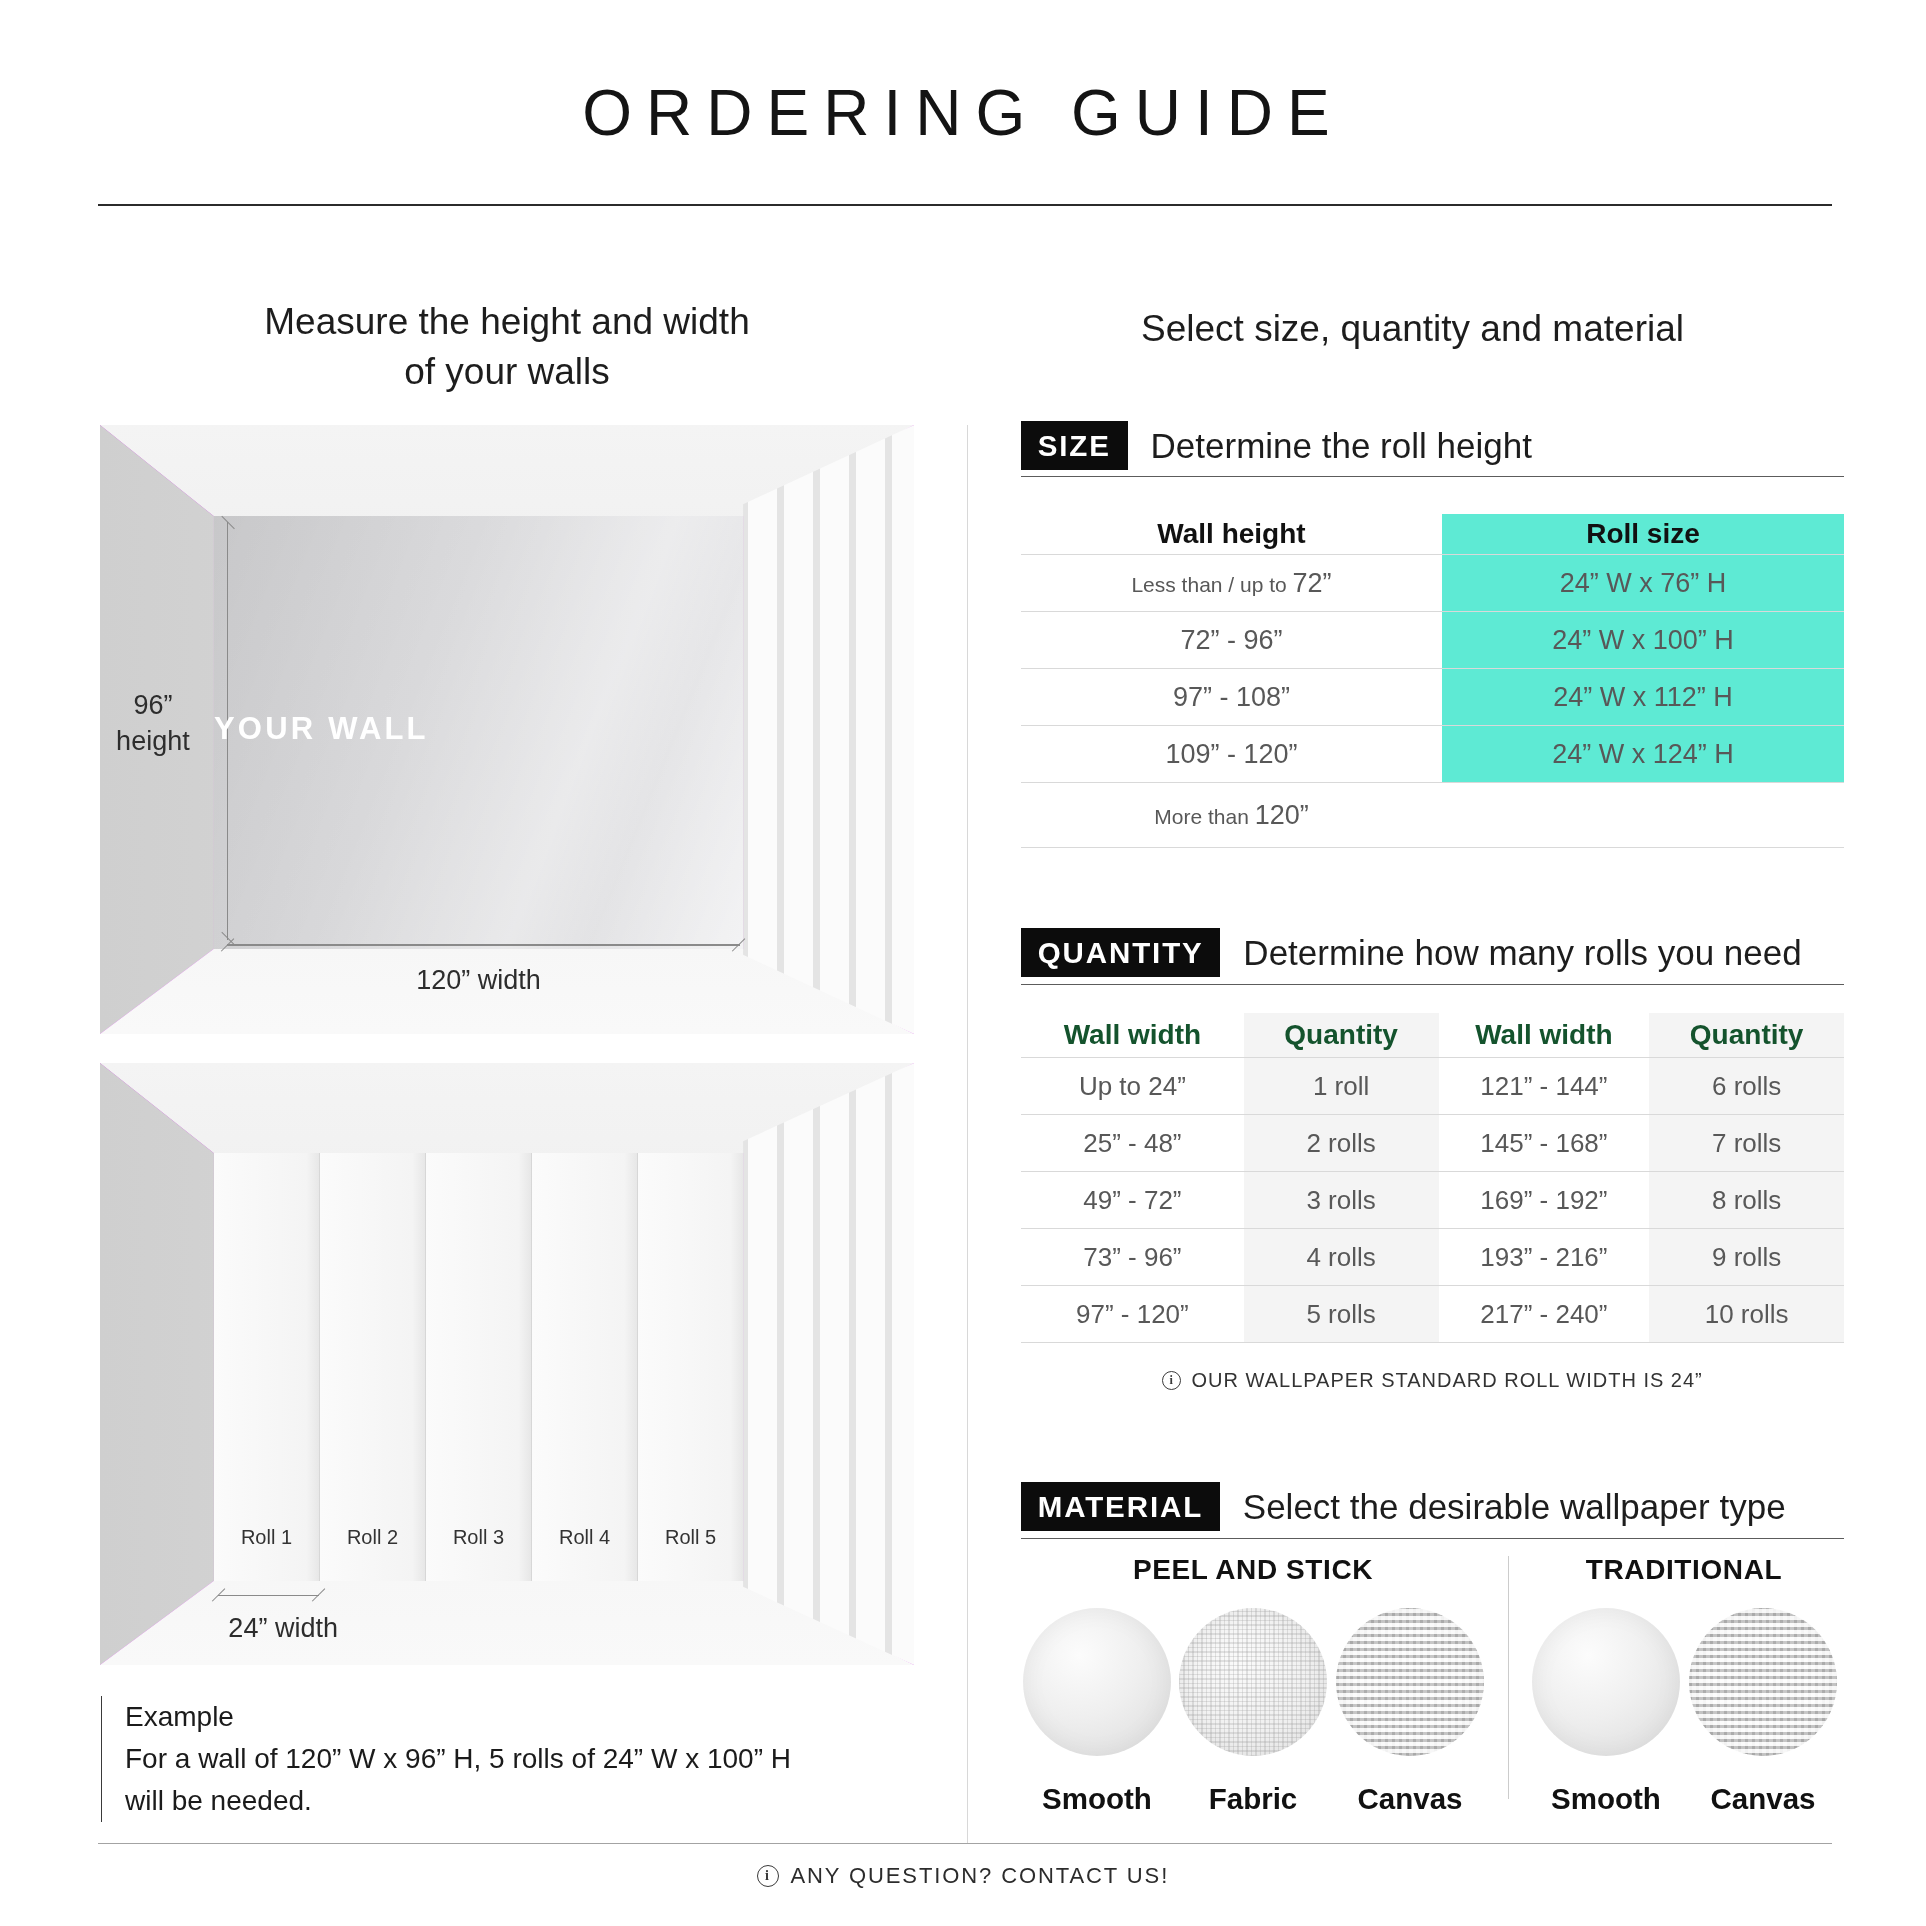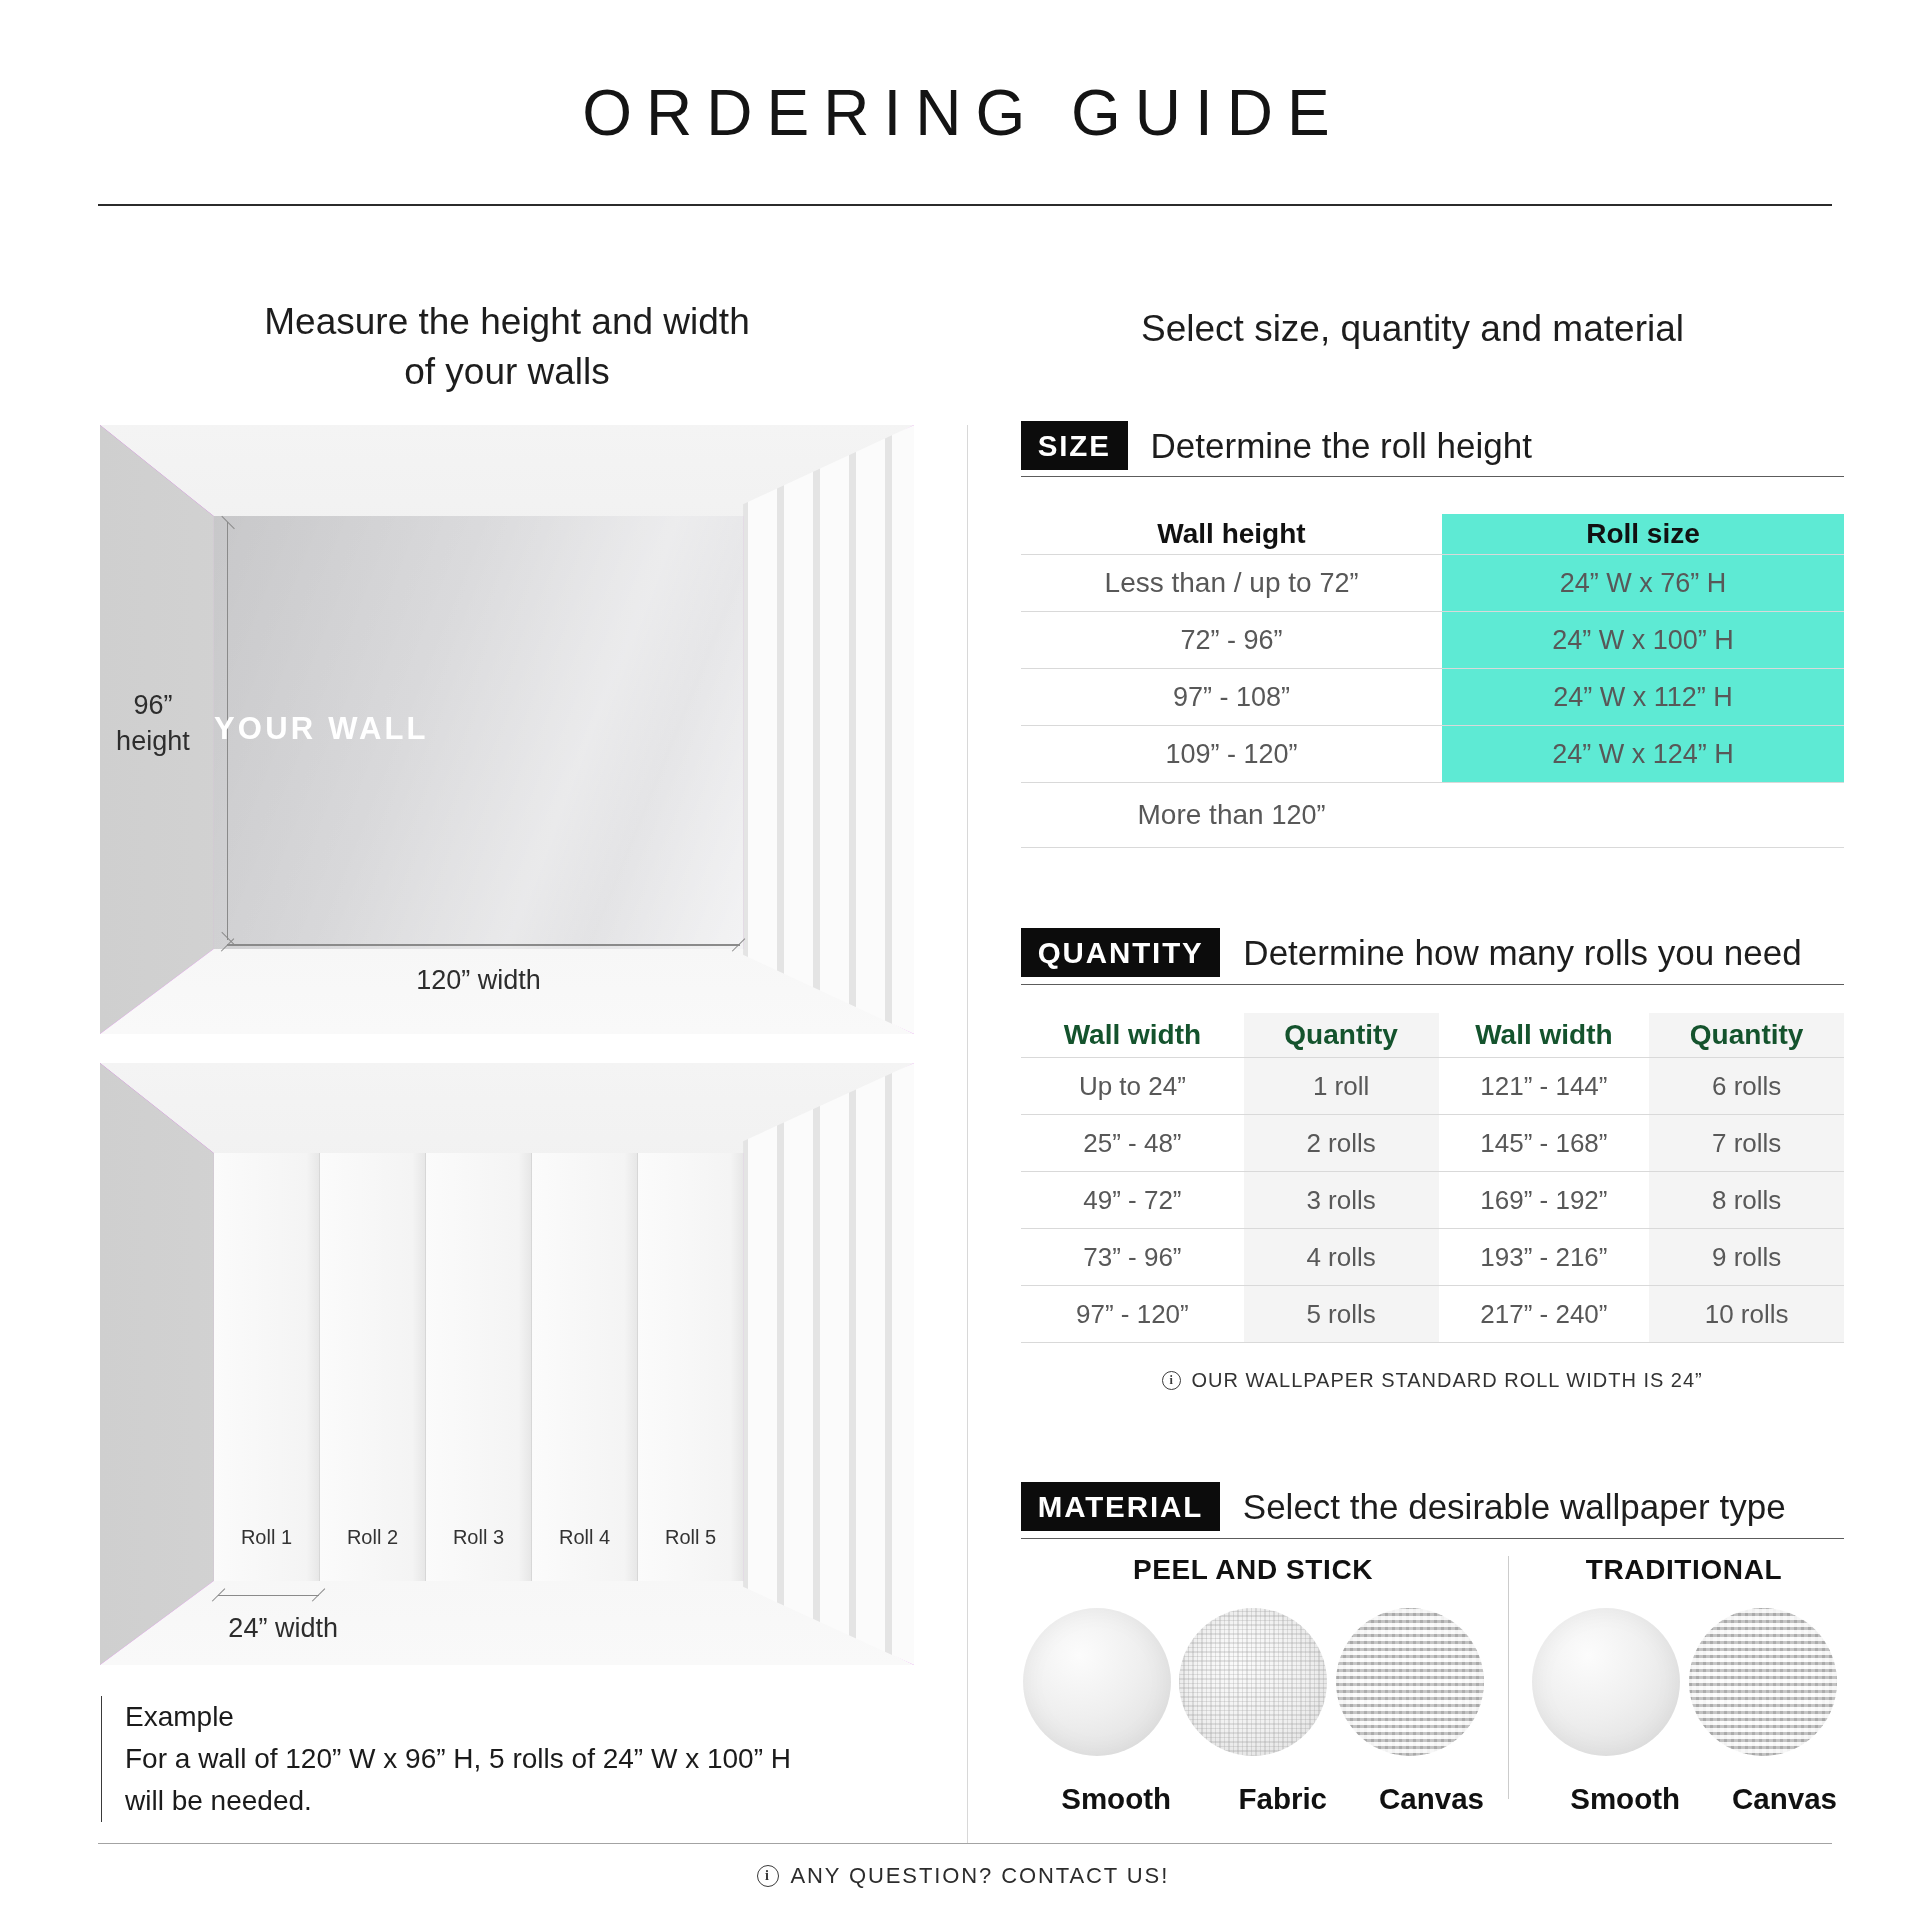--- a/index.html
+++ b/index.html
@@ -85,21 +85,21 @@
 
   
   .size-table { position:absolute; left:1021px; top:514px; width:823px; }
   .s-row { display:flex; border-bottom:0.6px solid #d9d9d9; }
   .s-row > div { text-align:center; }
   .s-wall { width:421px; }
   .s-roll { width:402px; background:#5eead4; }
   .s-head > div { height:40px; line-height:40px; font-size:28px; font-weight:700; color:#111111; }
   .s-body > div { height:56px; line-height:56px; font-size:27px; color:#585858; }
   .s-last > div { height:64px; line-height:64px; font-size:27px; color:#585858; }
-  .sm { font-size:28px; }
+  .sm { font-size:21px; }
   .wrap-small { display:inline-block; width:199px; font-size:21px; line-height:1.3; vertical-align:middle; }
 
   
   .q-table { position:absolute; left:1021px; top:1013px; width:823px; }
   .q-row { display:flex; border-bottom:0.6px solid #d9d9d9; }
   .q-row > div { text-align:center; }
   .q-c1 { width:223px; } .q-c2 { width:195px; background:#f4f4f4; }
   .q-c3 { width:211px; } .q-c4 { width:195px; background:#f4f4f4; }
   .q-head > div { height:44px; line-height:44px; font-size:28px; font-weight:700; color:#14532d; }
   .q-body > div { height:56px; line-height:56px; font-size:26px; color:#585858; }
@@ -116,21 +116,21 @@
             box-shadow:inset 0 0 26px rgba(0,0,0,0.05); }
   .sw-smooth { background:radial-gradient(circle at 38% 32%, #fcfcfc 0%, #efefef 45%, #e1e1e1 82%, #dadada 100%); }
   .sw-fabric { background:
       repeating-linear-gradient(0deg, rgba(160,160,160,0.28) 0 1.3px, rgba(255,255,255,0) 1.3px 4.5px),
       repeating-linear-gradient(90deg, rgba(160,160,160,0.28) 0 1.3px, rgba(255,255,255,0) 1.3px 4.5px),
       radial-gradient(circle at 40% 35%, #fafafa, #e8e8e8); }
   .sw-canvas { background:
       repeating-linear-gradient(0deg, rgba(120,120,120,0.35) 0 3.2px, rgba(255,255,255,0.85) 3.2px 7px),
       repeating-linear-gradient(90deg, rgba(140,140,140,0.30) 0 3.2px, rgba(255,255,255,0.5) 3.2px 7px),
       #e6e6e6; }
-  .sw-label { position:absolute; top:1782px; width:148px; text-align:right;
+  .sw-label { position:absolute; top:1782px; width:148px; text-align:center;
               font-size:29.5px; font-weight:700; color:#111111; }
 
   
   .info-i { display:inline-flex; align-items:center; justify-content:center; flex:0 0 auto;
             width:22px; height:22px; border:1.3px solid #3a3a3a; border-radius:50%;
             font-size:14px; font-weight:700; color:#3a3a3a; font-family:"Liberation Serif",serif; }
   .info-i::before { content:"i"; }
   .info-i.small { width:19px; height:19px; font-size:12.2px; }
   .footer { position:absolute; left:0; top:1863px; width:1926px; display:flex;
             justify-content:center; align-items:center; gap:11.6px; font-size:22px;

